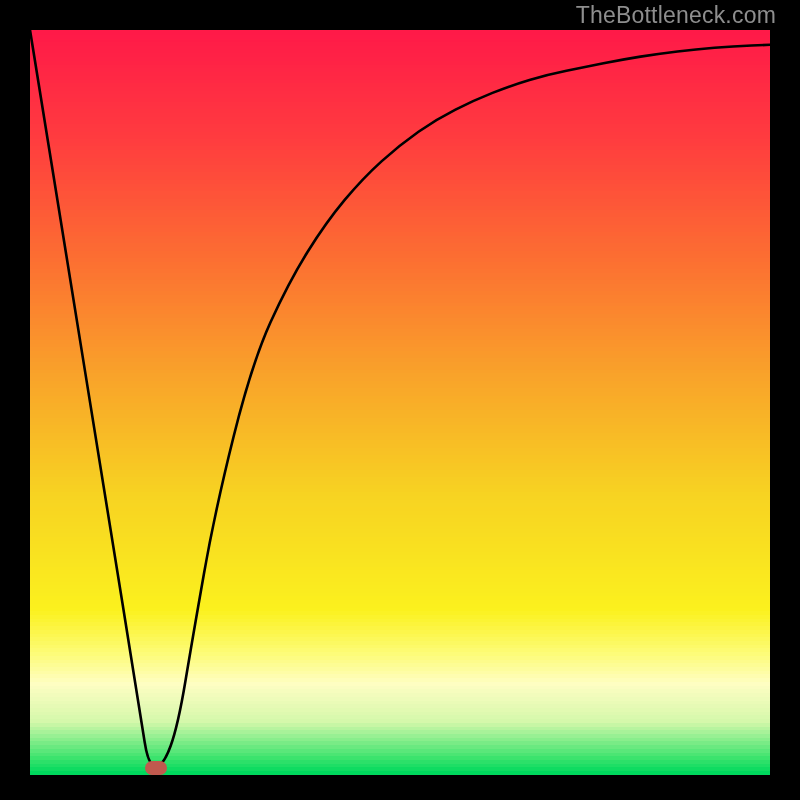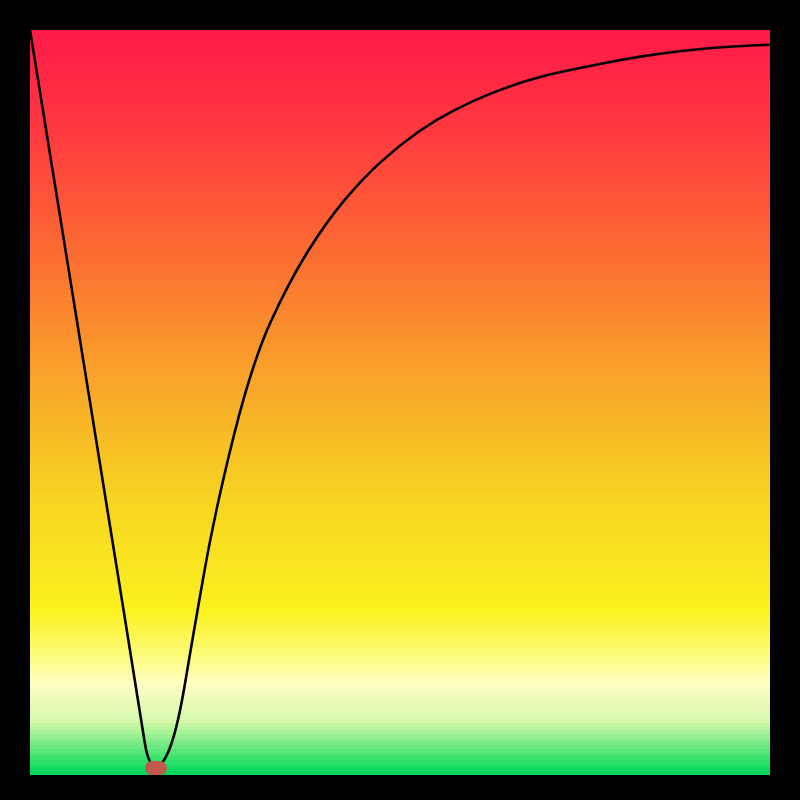--- a/index.html
+++ b/index.html
@@ -49,20 +49,21 @@
     left: 0;
     top: 0;
     width: 740px;
     height: 740px;
   }
 </style>
 </head>
 <body>
 
 <div class="frame">
+  <div class="watermark">TheBottleneck.com</div>
   <div class="plot" id="plot">
       <div class="vstripe" style="top: 740px; height: 4.9px; background: rgb(0, 216, 93);"></div>
       <div class="vstripe" style="top: 736.281px; height: 4.9px; background: rgb(15, 219, 97);"></div>
       <div class="vstripe" style="top: 732.563px; height: 4.9px; background: rgb(30, 222, 101);"></div>
       <div class="vstripe" style="top: 728.844px; height: 4.9px; background: rgb(44, 224, 105);"></div>
       <div class="vstripe" style="top: 725.126px; height: 4.9px; background: rgb(59, 227, 109);"></div>
       <div class="vstripe" style="top: 721.407px; height: 4.9px; background: rgb(75, 229, 115);"></div>
       <div class="vstripe" style="top: 717.688px; height: 4.9px; background: rgb(90, 231, 122);"></div>
       <div class="vstripe" style="top: 713.97px; height: 4.9px; background: rgb(106, 233, 128);"></div>
       <div class="vstripe" style="top: 710.251px; height: 4.9px; background: rgb(121, 235, 134);"></div>

